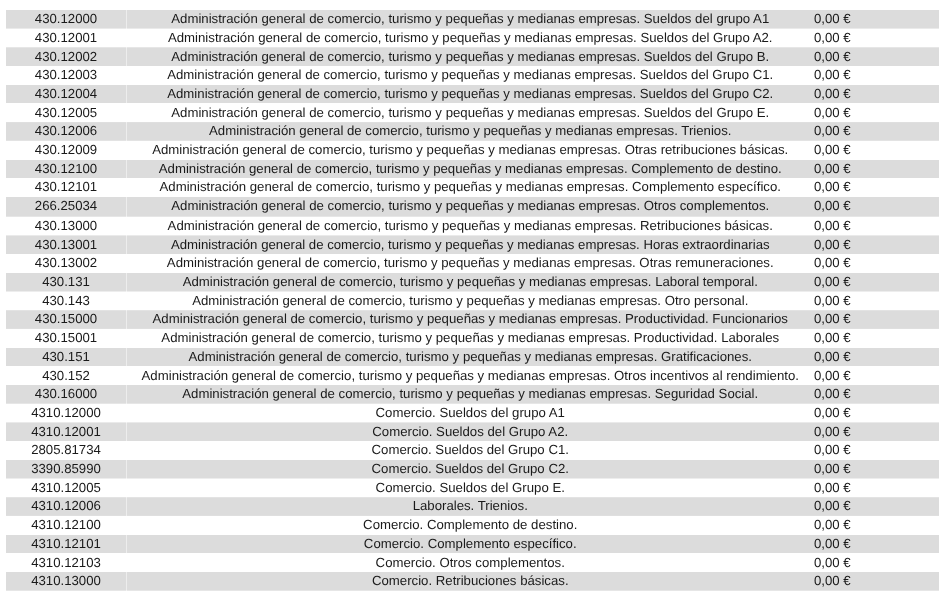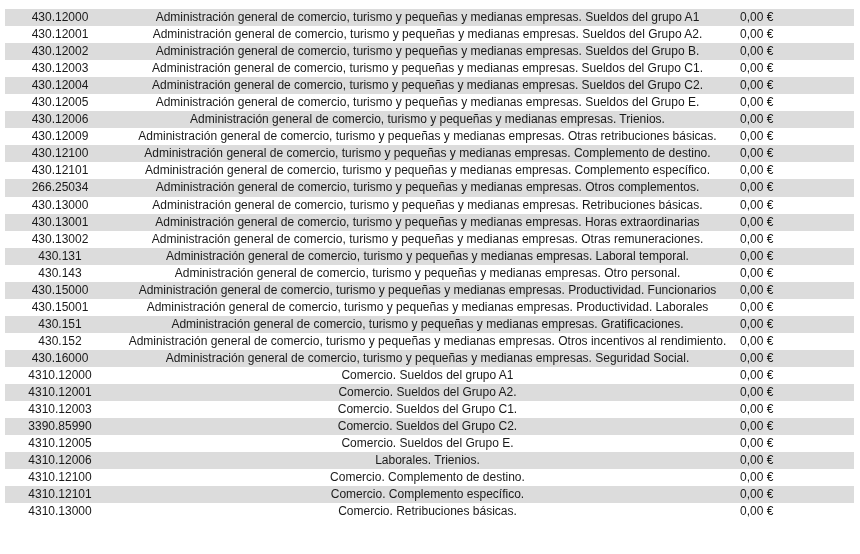--- a/index.html
+++ b/index.html
@@ -155,21 +155,21 @@
         <td class="col-code">4310.12000</td>
         <td class="col-desc">Comercio. Sueldos del grupo A1</td>
         <td class="col-amount">0,00 €</td>
       </tr>
       <tr>
         <td class="col-code">4310.12001</td>
         <td class="col-desc">Comercio. Sueldos del Grupo A2.</td>
         <td class="col-amount">0,00 €</td>
       </tr>
       <tr>
-        <td class="col-code">4310.12003</td>
+        <td class="col-code">2805.81734</td>
         <td class="col-desc">Comercio. Sueldos del Grupo C1.</td>
         <td class="col-amount">0,00 €</td>
       </tr>
       <tr>
         <td class="col-code">3390.85990</td>
         <td class="col-desc">Comercio. Sueldos del Grupo C2.</td>
         <td class="col-amount">0,00 €</td>
       </tr>
       <tr>
         <td class="col-code">4310.12005</td>
@@ -182,20 +182,25 @@
         <td class="col-amount">0,00 €</td>
       </tr>
       <tr>
         <td class="col-code">4310.12100</td>
         <td class="col-desc">Comercio. Complemento de destino.</td>
         <td class="col-amount">0,00 €</td>
       </tr>
       <tr>
         <td class="col-code">4310.12101</td>
         <td class="col-desc">Comercio. Complemento específico.</td>
+        <td class="col-amount">0,00 €</td>
+      </tr>
+      <tr>
+        <td class="col-code">4310.12103</td>
+        <td class="col-desc">Comercio. Otros complementos.</td>
         <td class="col-amount">0,00 €</td>
       </tr>
       <tr>
         <td class="col-code">4310.13000</td>
         <td class="col-desc">Comercio. Retribuciones básicas.</td>
         <td class="col-amount">0,00 €</td>
       </tr>
     </tbody>
 </table>
 

